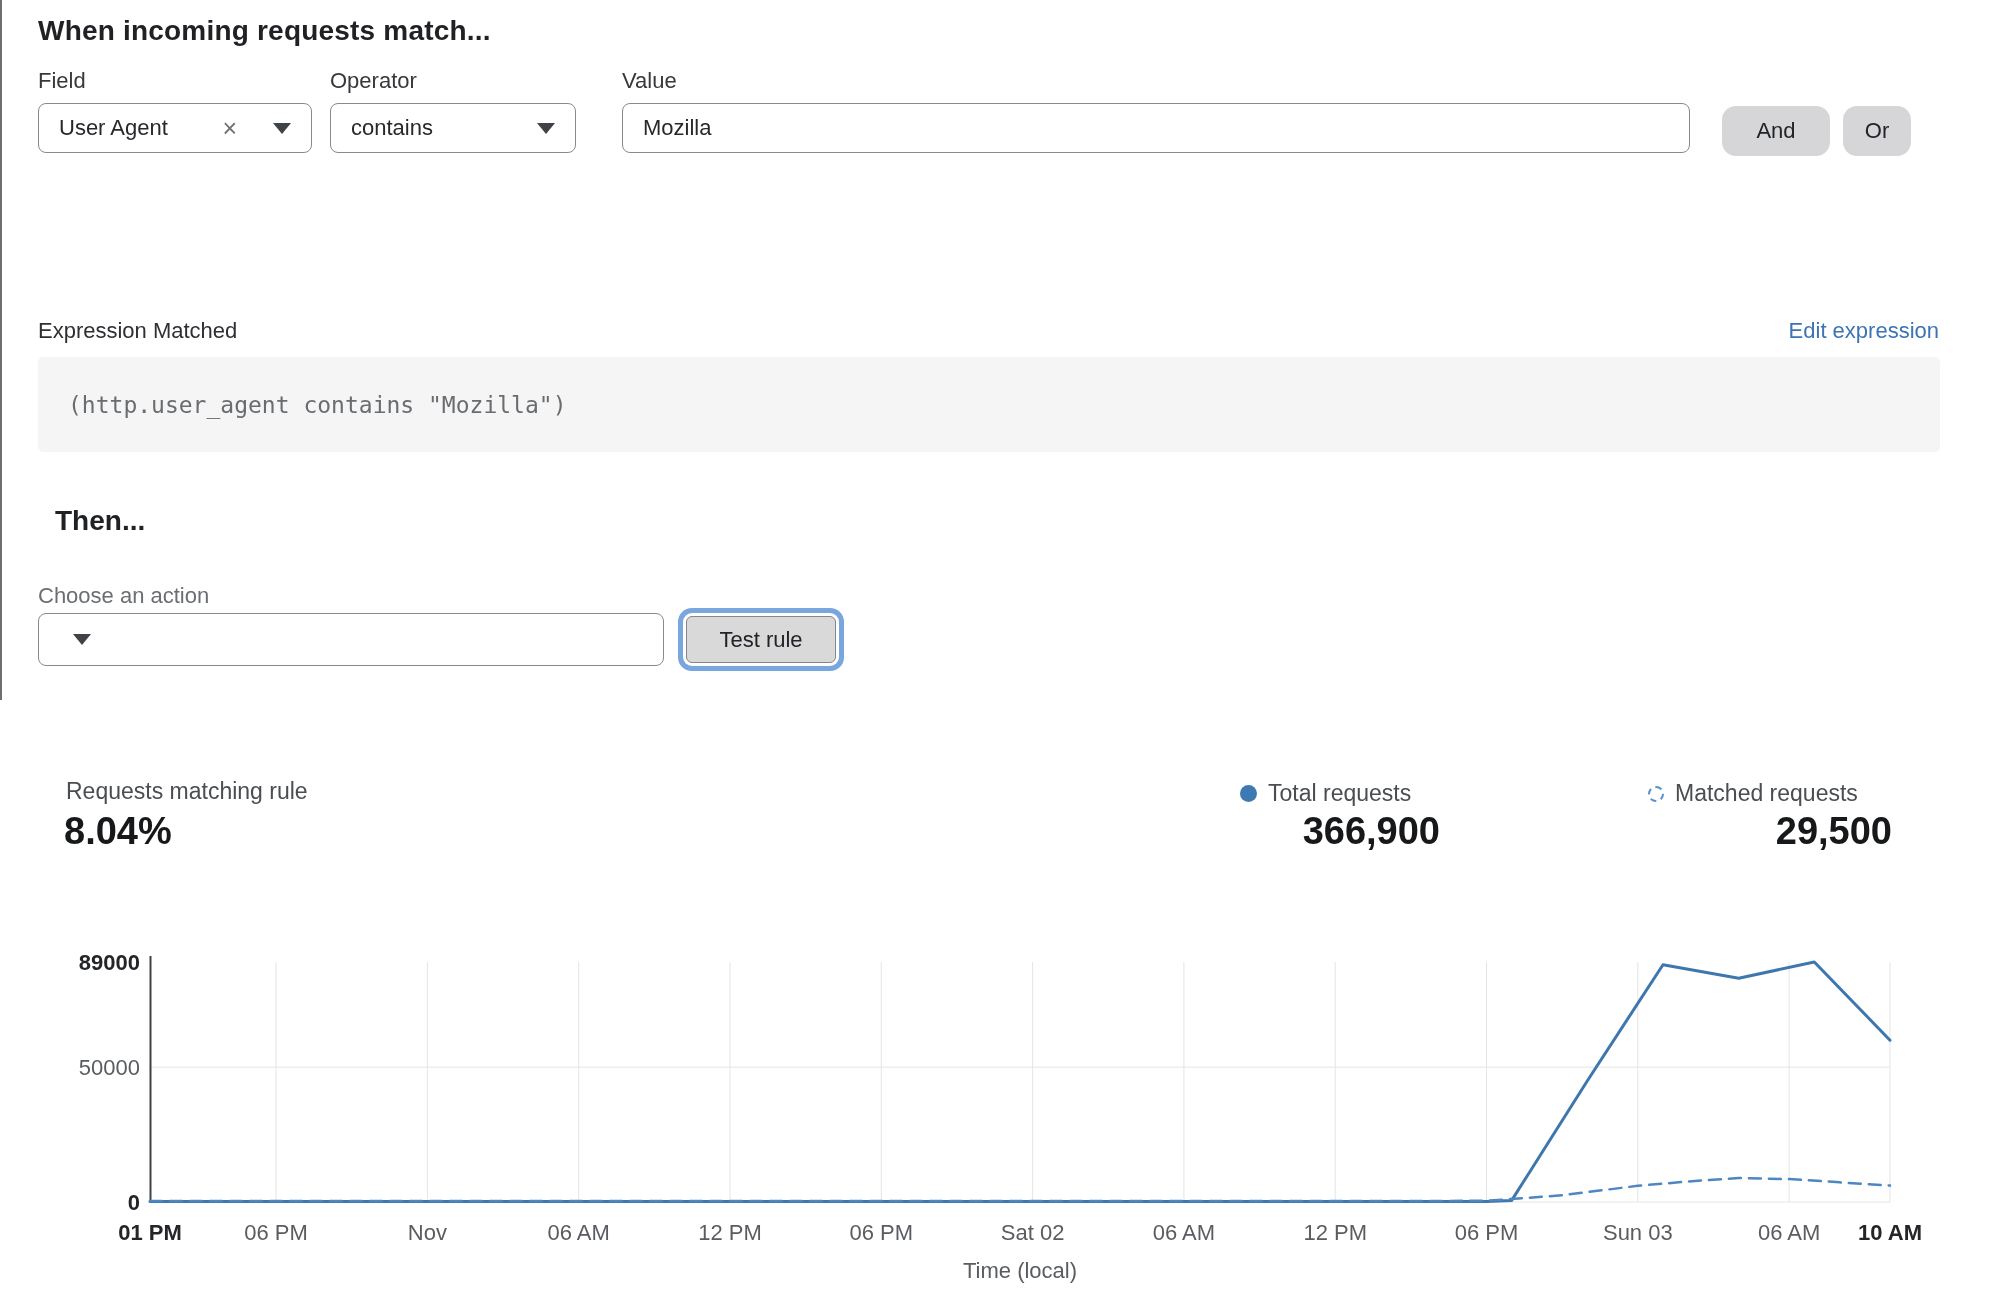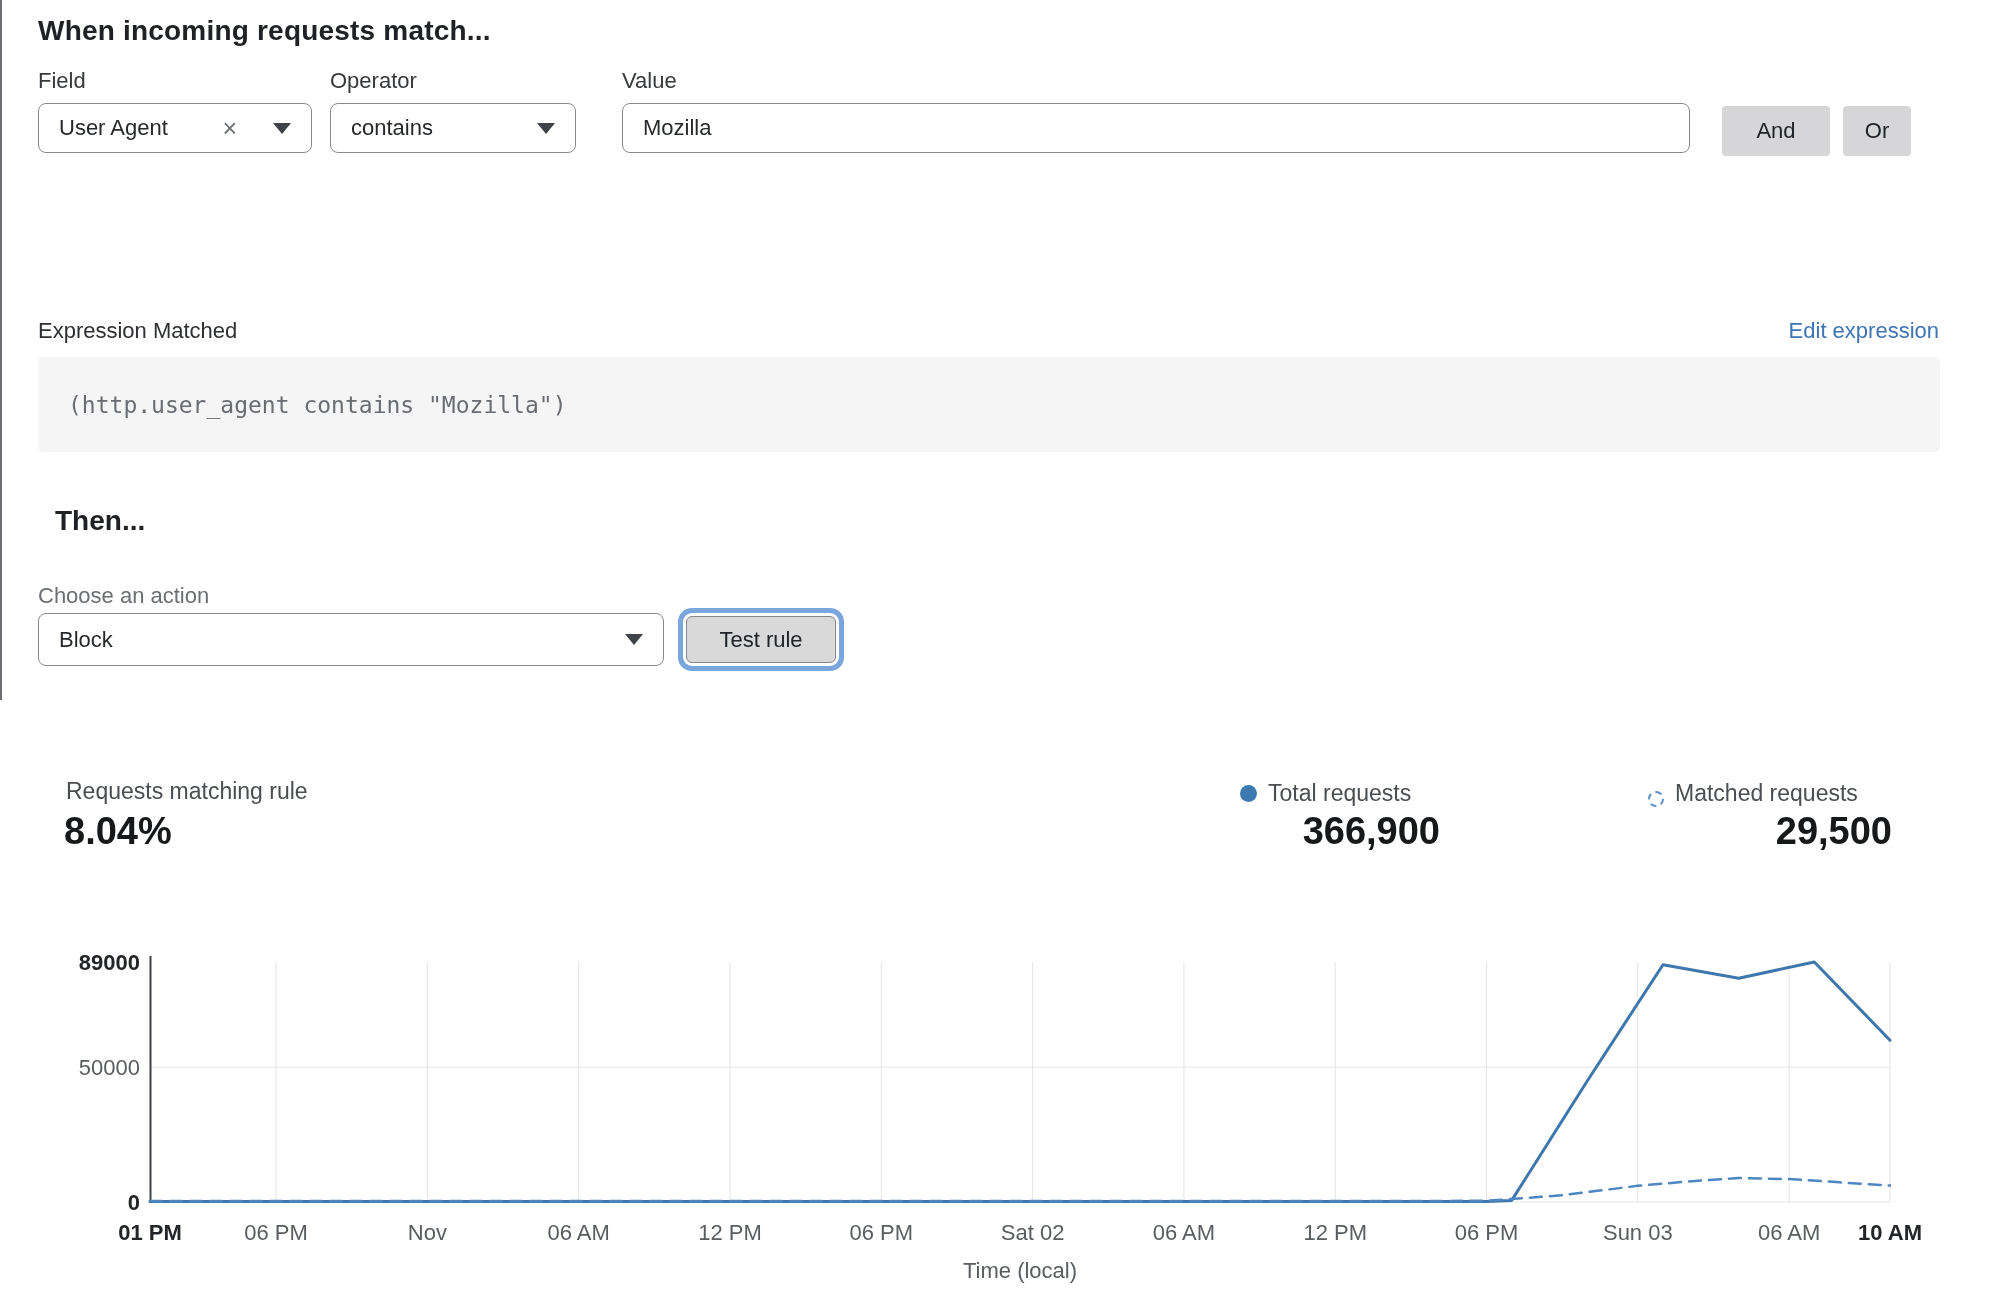--- a/index.html
+++ b/index.html
@@ -11,21 +11,21 @@
   .select, .text-input {
     height:50px; border:1.5px solid #8a8a8d; border-radius:8px; background:#fff;
     display:flex; align-items:center; padding:4px 20px; font-size:22px; color:#26282c;
   }
   .select .val { flex:1; white-space:nowrap; overflow:hidden; }
   .caret { width:0; height:0; border-left:9px solid transparent; border-right:9px solid transparent;
     border-top:11px solid #3f4247; margin-left:14px; flex:0 0 auto; }
   .clear-x { color:#6f7276; font-size:25px; line-height:1; margin-right:22px; flex:0 0 auto; }
   .text-input { width:100%; outline:none; font-family:"Liberation Sans", sans-serif; }
   input.text-input { display:block; padding:12px 20px; }
-  .gray-btn { background:#d6d6d8; border:none; border-radius:4px; font-size:22px; color:#212428;
+  .gray-btn { background:#d6d6d8; border:none; border-radius:14px; font-size:22px; color:#212428;
     display:flex; align-items:center; justify-content:center; font-family:"Liberation Sans", sans-serif; }
   .expr-label { font-size:22px; color:#2d2f33; }
   .link { font-size:22px; color:#3e74b3; cursor:pointer; }
   .code-box { background:#f5f5f6; border-radius:5px; display:flex; align-items:center; padding:0 30px;
     font-family:"DejaVu Sans Mono","Liberation Mono",monospace; font-size:23px; color:#696c70; }
   .h2 { font-size:28px; font-weight:700; color:#1f2124; }
   .muted { font-size:22px; color:#6b6e72;margin-top:16px; }
   .test-rule { background:#d9d9da; border:1.5px solid #84868a; border-radius:6px;
     box-shadow: 0 0 0 3px #ffffff, 0 0 0 8px #7aa6de; font-size:22px; color:#202327;
     display:flex; align-items:center; justify-content:center; font-family:"Liberation Sans", sans-serif; }
@@ -67,35 +67,34 @@
 <div class="abs expr-label" style="left:38px;top:318px;">Expression Matched</div>
 <div class="abs link" style="right:60px;top:318px;">Edit expression</div>
 <div class="abs code-box" style="left:38px;top:357px;width:1902px;height:95px;">
   <span>(http.user_agent contains "Mozilla")</span>
 </div>
 
 <div class="abs h2" style="left:38px;top:505px;margin-left:17px;">Then...</div>
 <div class="abs muted" style="left:38px;top:567px;">Choose an action</div>
 
 <div class="abs select" style="left:38px;top:613px;width:626px;height:53px;">
-  <span class="val">Block</span>
   <span class="caret"></span>
 </div>
 <button class="abs test-rule" style="left:686px;top:616px;width:150px;height:47px;">Test rule</button>
 
 <div class="abs stat-label" style="left:66px;top:778px;">Requests matching rule</div>
 <div class="abs stat-value" style="left:64px;top:812px;">8.04%</div>
 
 <div class="abs" style="left:1240px;top:780px;display:flex;align-items:center;">
   <span class="legend-dot" style="background:#3d7ab2;"></span>
   <span class="stat-label" style="margin-left:11px;">Total requests</span>
 </div>
 <div class="abs stat-value right" style="left:1140px;top:812px;width:300px;">366,900</div>
 
-<div class="abs" style="left:1648px;top:780px;display:flex;align-items:flex-end;">
+<div class="abs" style="left:1648px;top:780px;display:flex;align-items:center;">
   <span class="legend-ring"></span>
   <span class="stat-label" style="margin-left:11px;">Matched requests</span>
 </div>
 <div class="abs stat-value right" style="left:1592px;top:812px;width:300px;">29,500</div>
 
 <svg id="chart" class="abs" style="left:0;top:0;" width="1999" height="1295" viewBox="0 0 1999 1295">
     <line x1="276.0869565217391" x2="276.0869565217391" y1="962" y2="1202" stroke="#e5e5e6" stroke-width="1"></line>
     <line x1="427.39130434782606" x2="427.39130434782606" y1="962" y2="1202" stroke="#e5e5e6" stroke-width="1"></line>
     <line x1="578.695652173913" x2="578.695652173913" y1="962" y2="1202" stroke="#e5e5e6" stroke-width="1"></line>
     <line x1="730" x2="730" y1="962" y2="1202" stroke="#e5e5e6" stroke-width="1"></line>

